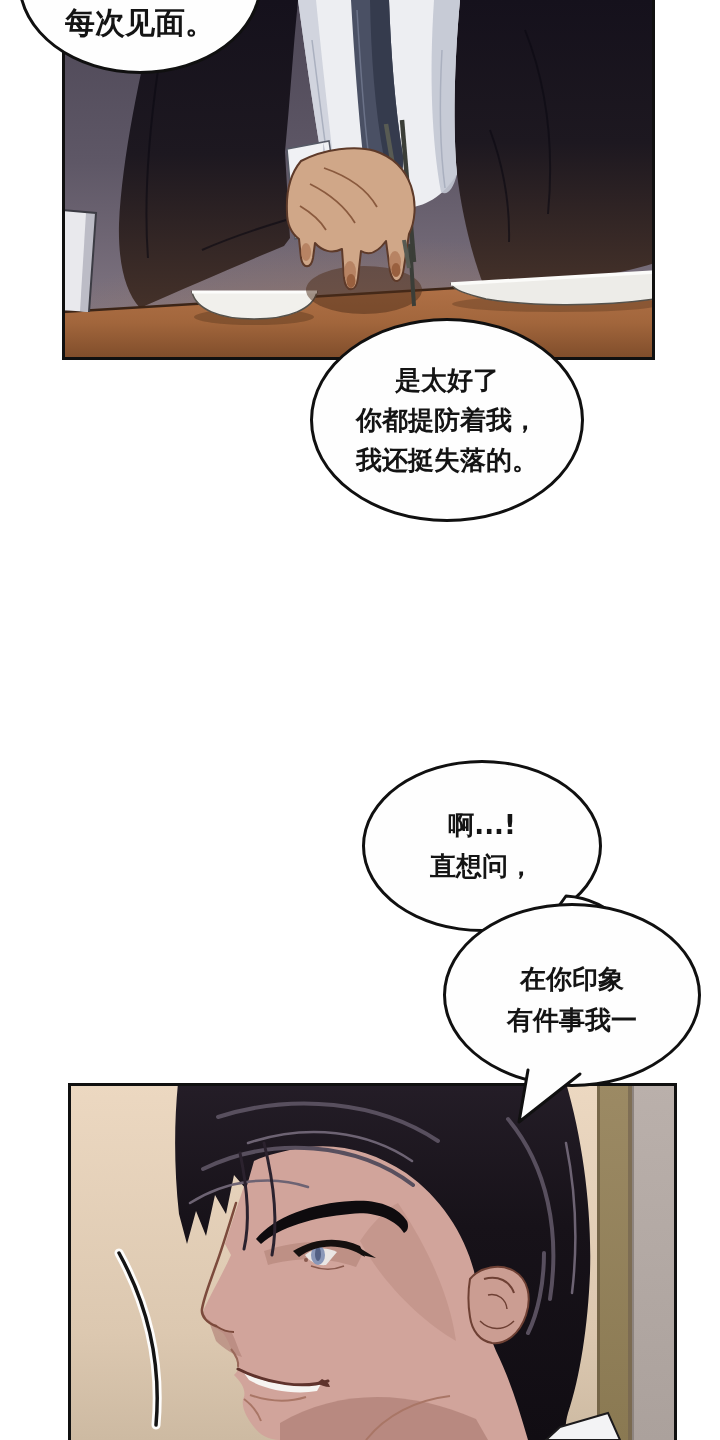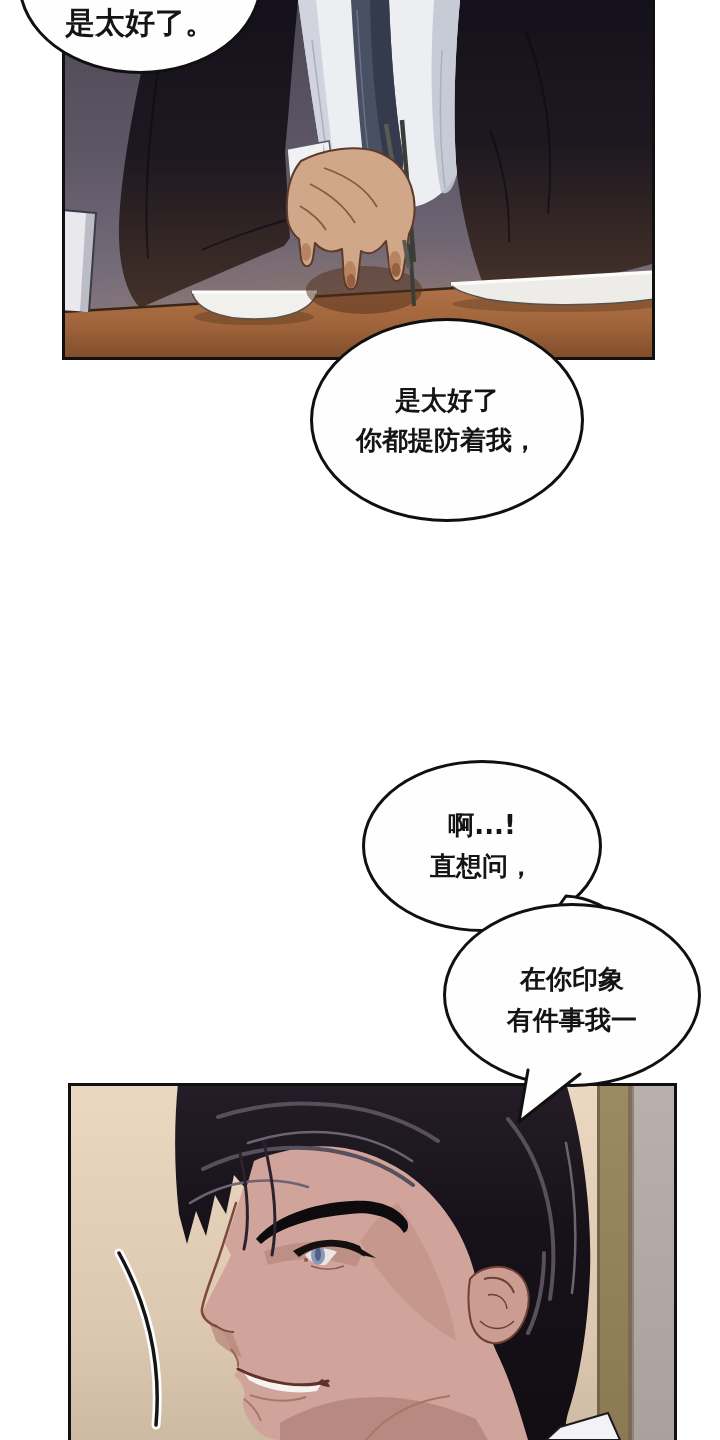--- a/index.html
+++ b/index.html
@@ -232,26 +232,27 @@
 
   <g>
     <rect x="0" y="0" width="609" height="3" fill="#101010"></rect>
     <rect x="0" y="0" width="3" height="357" fill="#101010"></rect>
     <rect x="606" y="0" width="3" height="357" fill="#101010"></rect>
   </g>
 </svg>
 </div>
 
 <div class="bubble" id="bubble-1">
-  <span class="txt ln">是太好了。</span>
+  <span class="txt ln">每次见面。</span>
 </div>
 
 <div class="bubble" id="bubble-2">
   <span class="ln">是太好了</span>
   <span class="ln">你都提防着我，</span>
+  <span class="ln">我还挺失落的。</span>
 </div>
 
 <div class="bubble" id="bubble-3">
   <span class="ln">啊...!</span>
   <span class="ln">直想问，</span>
 </div>
 
 <svg class="overlay" width="720" height="1440">
   <path d="M566,896 Q600,898 624,924 Q592,922 556,910 Z" fill="#fefefe" stroke="#101010" stroke-width="3" stroke-linejoin="round"></path>
 </svg>

